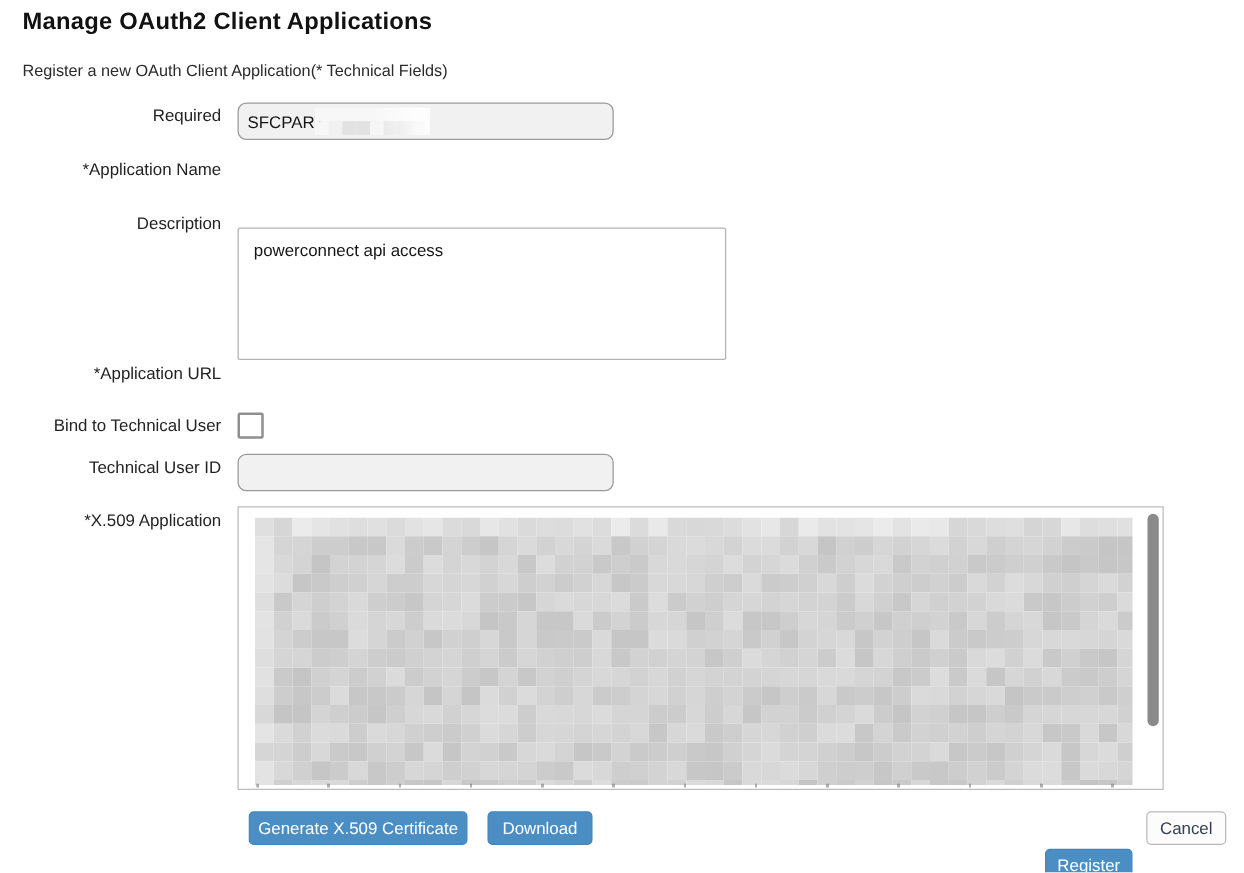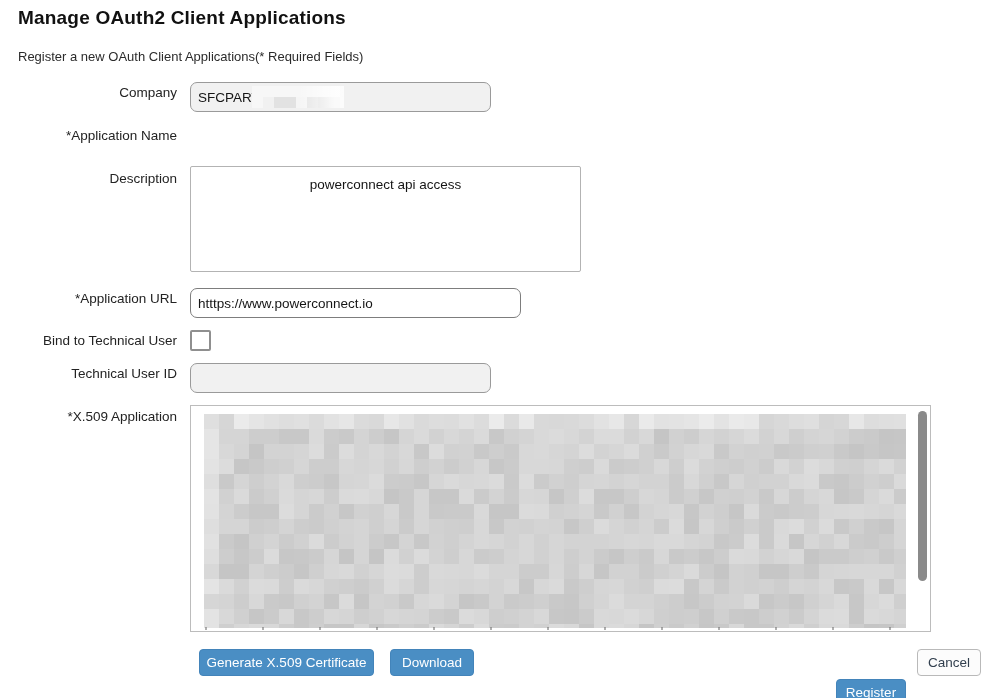--- a/index.html
+++ b/index.html
@@ -45,23 +45,23 @@
   }
   .btn-primary { background:#4a8ec4; border:1px solid #4384ba; color:#fff; }
   .btn-secondary { background:#fcfcfc; border:1px solid #b9b9b9; color:#33404f; }
 </style>
 </head>
 <body>
 
 <div class="page">
 
   <h1 class="page-title">Manage OAuth2 Client Applications</h1>
-  <div class="page-subtitle">Register a new OAuth Client Applications(* Required Fields)</div>
-
-  <div class="field-label" style="top:85px;">Company</div>
+  <div class="page-subtitle">Register a new OAuth Client Application(* Technical Fields)</div>
+
+  <div class="field-label" style="top:85px;">Required</div>
   <input class="txt-input disabled" style="left: 190px; top: 82px; width: 301px;" readonly="" value="SFCPART">
   <div data-mosaic="11,216,246,41" class="fade-right" style="left:252px; top:86px; width:92px; height:22px;">
       <i style="left:0px;top:0px;width:11px;height:11px;background:rgb(247,247,247)"></i>
       <i style="left:11px;top:0px;width:11px;height:11px;background:rgb(247,247,247)"></i>
       <i style="left:22px;top:0px;width:11px;height:11px;background:rgb(247,247,247)"></i>
       <i style="left:33px;top:0px;width:11px;height:11px;background:rgb(247,247,247)"></i>
       <i style="left:44px;top:0px;width:11px;height:11px;background:rgb(247,247,247)"></i>
       <i style="left:55px;top:0px;width:11px;height:11px;background:rgb(247,247,247)"></i>
       <i style="left:66px;top:0px;width:11px;height:11px;background:rgb(247,247,247)"></i>
       <i style="left:77px;top:0px;width:11px;height:11px;background:rgb(245,245,245)"></i>
@@ -73,24 +73,23 @@
       <i style="left:44px;top:11px;width:11px;height:11px;background:rgb(245,245,245)"></i>
       <i style="left:55px;top:11px;width:11px;height:11px;background:rgb(228,228,228)"></i>
       <i style="left:66px;top:11px;width:11px;height:11px;background:rgb(222,222,222)"></i>
       <i style="left:77px;top:11px;width:11px;height:11px;background:rgb(224,224,224)"></i>
       <i style="left:88px;top:11px;width:11px;height:11px;background:rgb(237,237,237)"></i>
     </div>
 
   <div class="field-label" style="top:128px;">*Application Name</div>
 
   <div class="field-label" style="top:171px;">Description</div>
-  <textarea class="txt-area" style="left: 190px; top: 166px; width: 391px; height: 106px; text-align: center;">powerconnect api access</textarea>
+  <textarea class="txt-area" style="left: 190px; top: 182px; width: 391px; height: 106px;">powerconnect api access</textarea>
 
   <div class="field-label" style="top:291px;">*Application URL</div>
-  <input class="txt-input" style="left: 190px; top: 288px; width: 331px;" value="htttps://www.powerconnect.io">
 
   <div class="field-label" style="top:333px;">Bind to Technical User</div>
   <input type="checkbox" class="checkbox" style="left: 190px; top: 330px;">
 
   <div class="field-label" style="top:366px;">Technical User ID</div>
   <input class="txt-input disabled" style="left: 190px; top: 363px; width: 301px;" readonly="" value="">
 
   <div class="field-label" style="top:409px;">*X.509 Application</div>
   <div class="cert-box">
     <div data-mosaic="15,197,220,7" style="left:13px; top:8px; width:702px; height:214px;">

